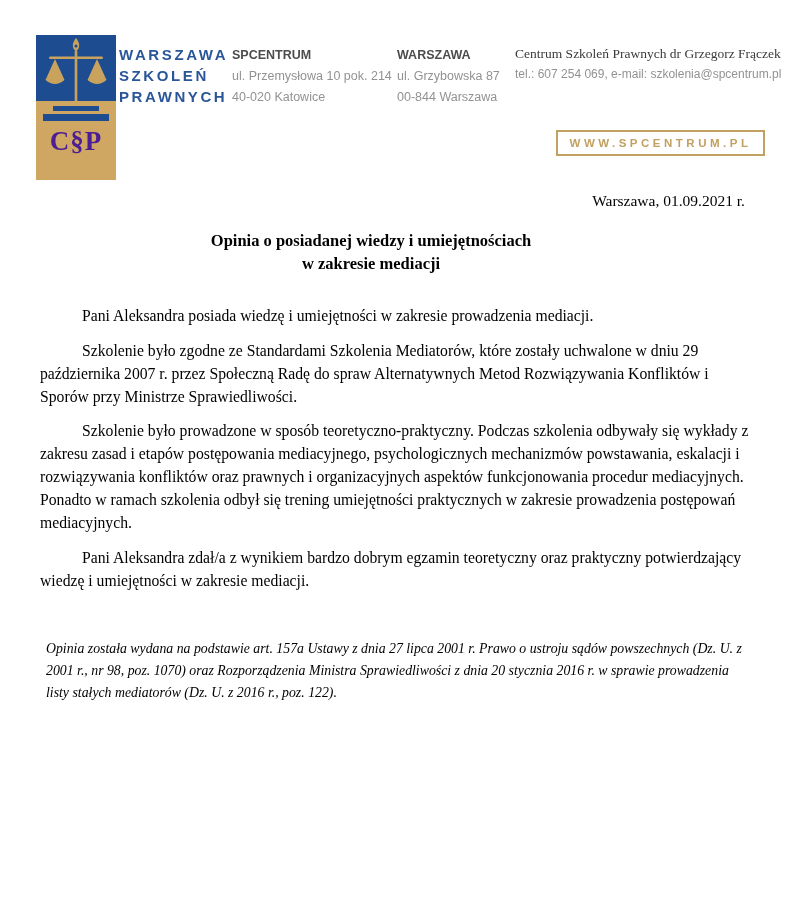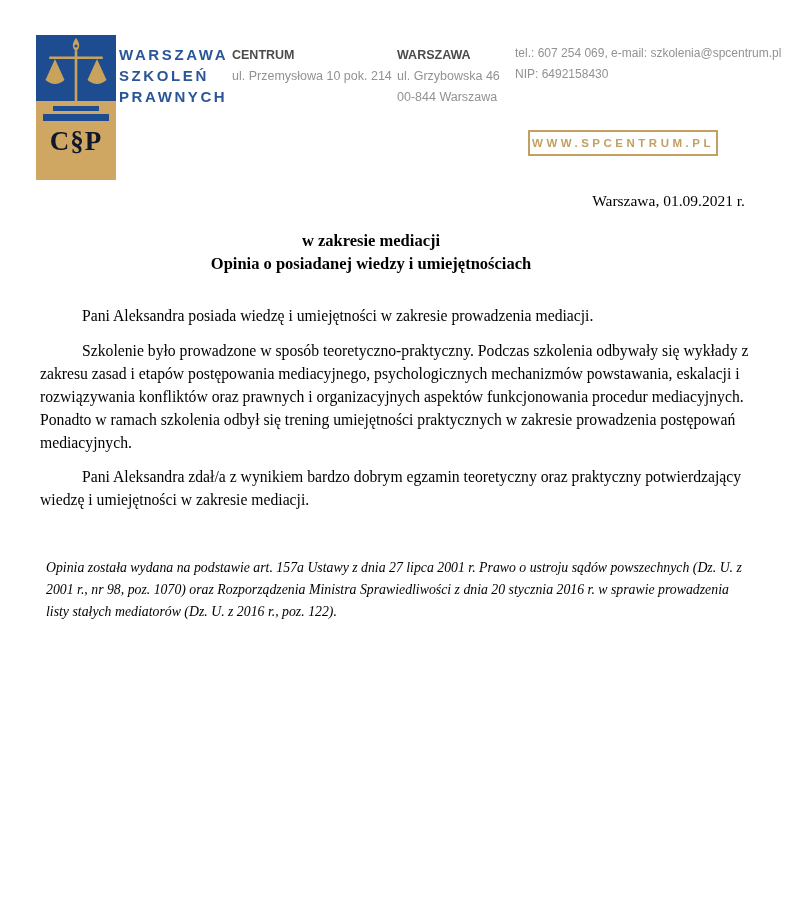--- a/index.html
+++ b/index.html
@@ -15,21 +15,21 @@
     position:absolute; left:36px; top:35px; width:80px; height:145px;
     background:#CFA763;
   }
   .logo-top { width:80px; height:66px; background:#1E4C90; }
   .logo-bar { background:#1E4C90; margin:0 auto; }
   .bar-narrow { width:46px; height:5px; margin-top:5px; }
   .bar-wide   { width:66px; height:7px; margin-top:3px; }
   .logo-monogram {
     text-align:center; margin-top:5px;
     font-family:"Liberation Serif", serif; font-weight:600;
-    font-size:27px; color:#0f172a; letter-spacing:1px;
+    font-size:27px; color:#4c1d95; letter-spacing:1px;
   }
 
   .brand {
     position:absolute; left:119px; top:44px;
     font-family:"Liberation Sans", sans-serif; font-weight:600;
     font-size:15px; line-height:21px; letter-spacing:2.6px; color:#2A5699;
   }
 
   .office {
     position:absolute; top:45px;
@@ -44,21 +44,21 @@
   .contact {
     position:absolute; left:515px; top:43px; width:256px;
     font-size:12.5px; line-height:21px; white-space:nowrap;
   }
   .contact .name {
     font-family:"Liberation Serif", serif; font-size:13.5px; color:#3A3A3A;
   }
   .contact .line { font-family:"Liberation Sans", sans-serif; font-size:12px; color:#929292; }
 
   .website-badge {
-    position:absolute; left:528px; top:130px; width:190px; height:26px;
+    position:absolute; left:556px; top:130px; width:209px; height:26px;
     border:2px solid #C2A061; color:#C2A061;
     font-family:"Liberation Sans", sans-serif; font-weight:600;
     font-size:11.5px; letter-spacing:3.5px;
     text-align:center; line-height:22px;
   }
 
   
   .dateline {
     position:absolute; top:192px; right:45px;
     font-size:15.5px;
@@ -101,46 +101,48 @@
     <div class="logo-monogram">C§P</div>
   </div>
 
   <div class="brand">
     <div>WARSZAWA</div>
     <div>SZKOLEŃ</div>
     <div>PRAWNYCH</div>
   </div>
 
   <div class="office office-katowice">
-    <div class="city">CENTRUM</div>
+    <div class="city">SPCENTRUM</div>
     <div class="addr">ul. Przemysłowa 10 pok. 214</div>
+    <div class="addr">40-020 Katowice</div>
   </div>
 
   <div class="office office-warszawa">
     <div class="city">WARSZAWA</div>
-    <div class="addr">ul. Grzybowska 46</div>
+    <div class="addr">ul. Grzybowska 87</div>
     <div class="addr">00-844 Warszawa</div>
   </div>
 
   <div class="contact">
+    <div class="name">Centrum Szkoleń Prawnych dr Grzegorz Frączek</div>
     <div class="line">tel.: 607 254 069, e-mail: szkolenia@spcentrum.pl</div>
-    <div class="line">NIP: 6492158430</div>
   </div>
 
   <div class="website-badge">WWW.SPCENTRUM.PL</div>
 
   <div class="dateline">Warszawa, 01.09.2021 r.</div>
 
   <div class="doc-title">
+    <div>Opinia o posiadanej wiedzy i umiejętnościach</div>
     <div>w zakresie mediacji</div>
-    <div>Opinia o posiadanej wiedzy i umiejętnościach</div>
   </div>
 
   <div class="body-text">
     <p>Pani Aleksandra posiada wiedzę i umiejętności w zakresie prowadzenia mediacji.</p>
+    <p>Szkolenie było zgodne ze Standardami Szkolenia Mediatorów, które zostały uchwalone w dniu 29 października 2007 r. przez Społeczną Radę do spraw Alternatywnych Metod Rozwiązywania Konfliktów i Sporów przy Ministrze Sprawiedliwości.</p>
     <p>Szkolenie było prowadzone w sposób teoretyczno-praktyczny. Podczas szkolenia odbywały się wykłady z zakresu zasad i etapów postępowania mediacyjnego, psychologicznych mechanizmów powstawania, eskalacji i rozwiązywania konfliktów oraz prawnych i organizacyjnych aspektów funkcjonowania procedur mediacyjnych. Ponadto w ramach szkolenia odbył się trening umiejętności praktycznych w zakresie prowadzenia postępowań mediacyjnych.</p>
     <p>Pani Aleksandra zdał/a z wynikiem bardzo dobrym egzamin teoretyczny oraz praktyczny potwierdzający wiedzę i umiejętności w zakresie mediacji.</p>
     <div class="footnote">
       <p>Opinia została wydana na podstawie art. 157a Ustawy z dnia 27 lipca 2001 r. Prawo o ustroju sądów powszechnych (Dz. U. z 2001 r., nr 98, poz. 1070) oraz Rozporządzenia Ministra Sprawiedliwości z dnia 20 stycznia 2016 r. w sprawie prowadzenia listy stałych mediatorów (Dz. U. z 2016 r., poz. 122).</p>
     </div>
   </div>
 
 </div>
 
 </body></html>

